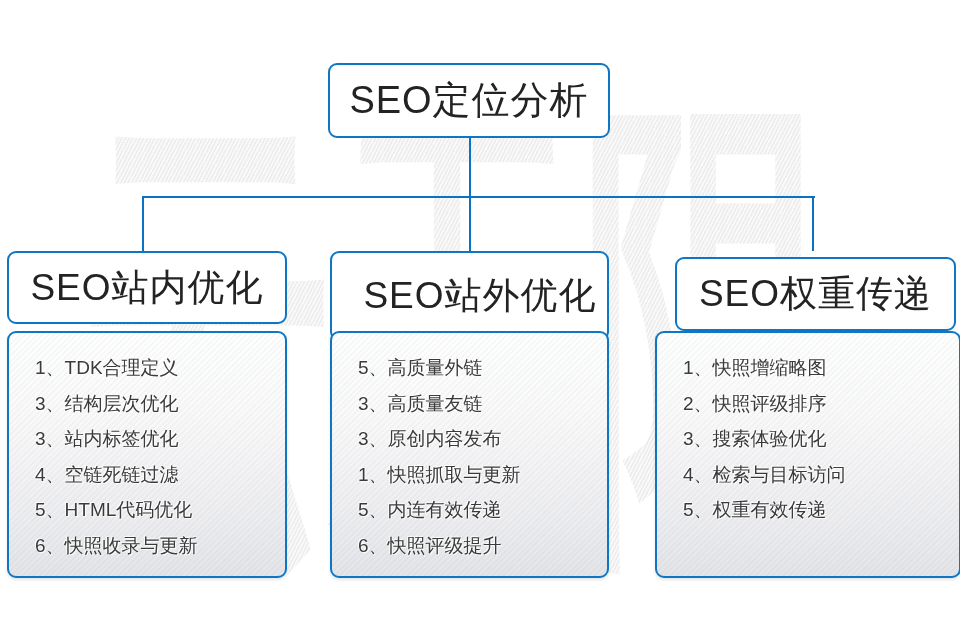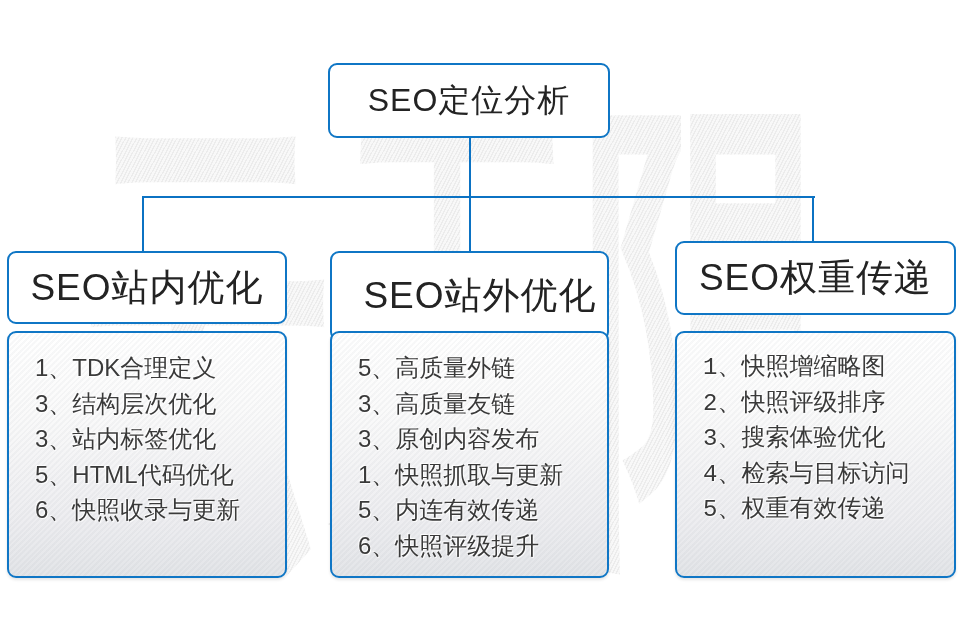--- a/index.html
+++ b/index.html
@@ -43,45 +43,45 @@
     display:flex;align-items:center;justify-content:center;
     z-index:2;
   }
   .node-label{
     font-size:37px;
     color:#232323;
     letter-spacing:1px;
     white-space:nowrap;
   }
   .root-node{left:328px;top:63px;width:282px;height:75px;}
-  .root-node .node-label{font-size:32px;}
+  .root-node .node-label{font-size:38px;}
 
   .hdr-left {left:7px;  top:251px;width:280px;height:73px;}
   .hdr-mid  {left:330px;top:251px;width:279px;height:90px;padding-left:21px;}
-  .hdr-right{left:675px;top:241px;width:281px;height:74px;}
+  .hdr-right{left:675px;top:257px;width:281px;height:74px;}
 
   .panel{
     position:absolute;
     top:331px;height:247px;
     box-sizing:border-box;
     border:2px solid #0f76c5;
     border-radius:9px;
     background:
       repeating-linear-gradient(135deg, rgba(110,120,132,0.05) 0 2px, rgba(255,255,255,0) 2px 4px),
       linear-gradient(180deg,#ffffff 0%,#fafafa 32%,#ededf0 78%,#e3e5e8 100%);
     box-shadow:0 2px 3px rgba(0,0,0,0.10);
     z-index:2;
   }
   .panel-left {left:7px;  width:280px;}
   .panel-mid  {left:330px;width:279px;}
-  .panel-right{left:675px;width:281px;font-family:Liberation Mono, monospace;}
+  .panel-right{left:655px;width:306px;}
 
   .panel ul{margin:0;padding:17px 6px 0 26px;list-style:none;}
   .panel li{
-    font-size:24px;
+    font-size:19px;
     line-height:35.6px;
     color:#3a3a3a;
     white-space:nowrap;
     text-shadow:1px 1px 1px #ffffff,-1px -1px 1px #ffffff;
   }
 </style>
 </head>
 <body>
 
 <div class="canvas">
@@ -106,20 +106,21 @@
   </div>
   <div class="node hdr-right">
     <span class="node-label">SEO权重传递</span>
   </div>
 
   <div class="panel panel-left">
     <ul>
       <li>1、TDK合理定义</li>
       <li>3、结构层次优化</li>
       <li>3、站内标签优化</li>
+      <li>4、空链死链过滤</li>
       <li>5、HTML代码优化</li>
       <li>6、快照收录与更新</li>
     </ul>
   </div>
 
   <div class="panel panel-mid">
     <ul>
       <li>5、高质量外链</li>
       <li>3、高质量友链</li>
       <li>3、原创内容发布</li>

